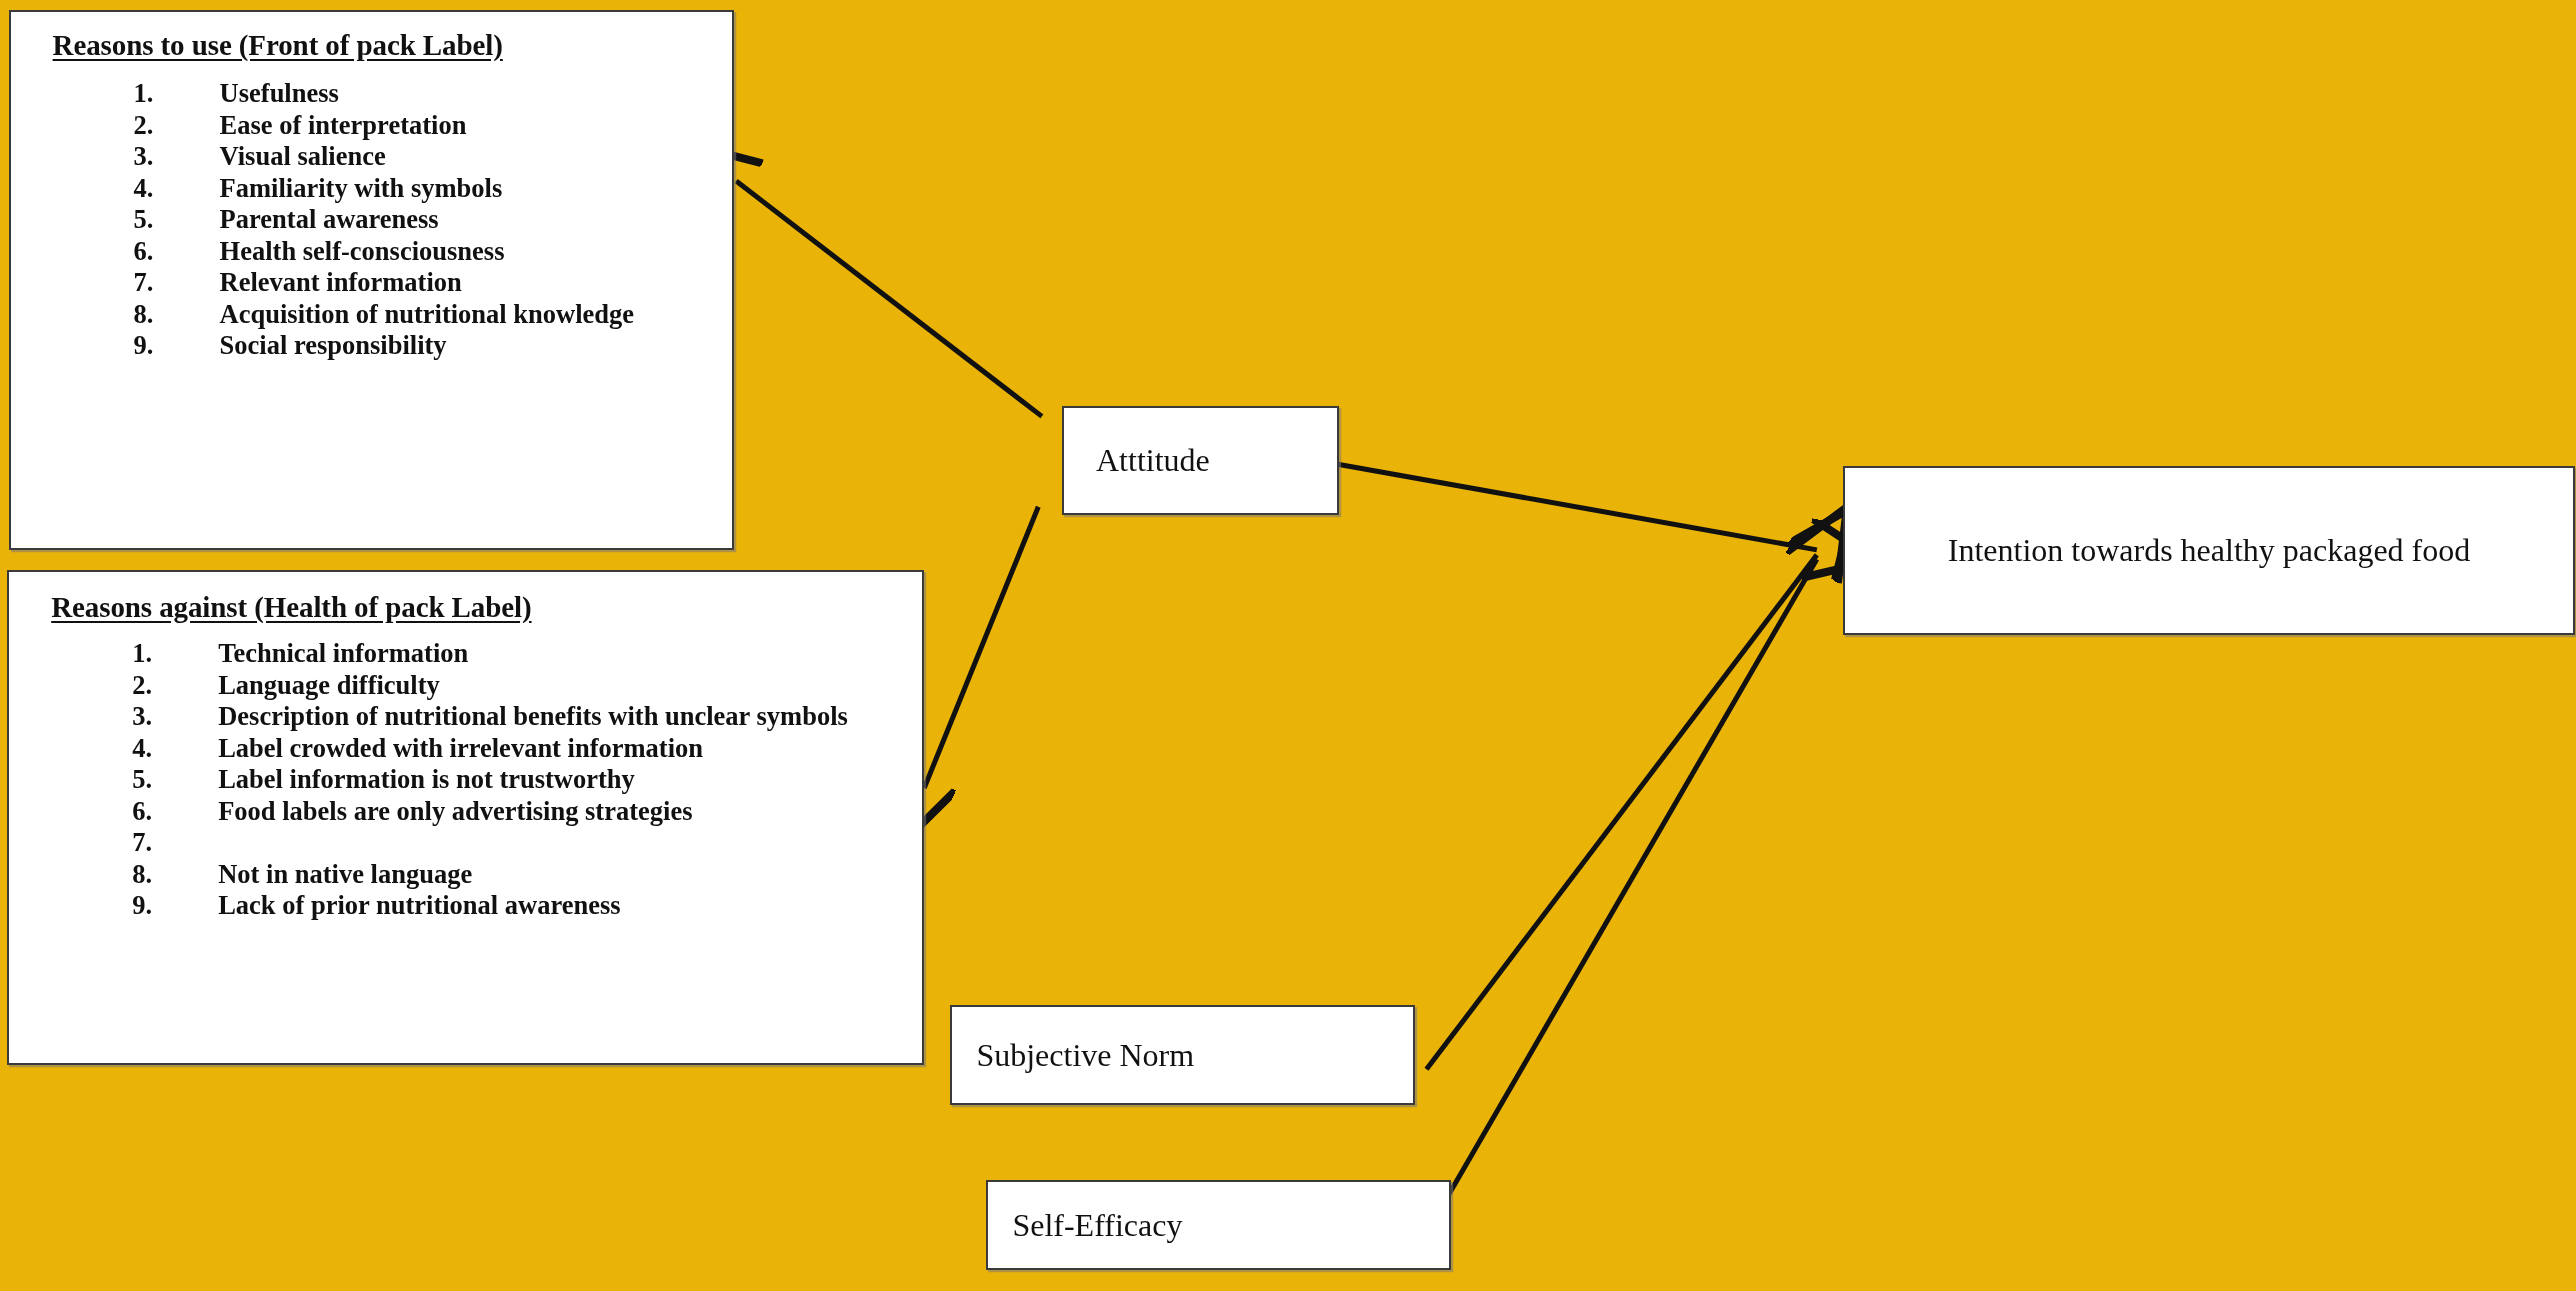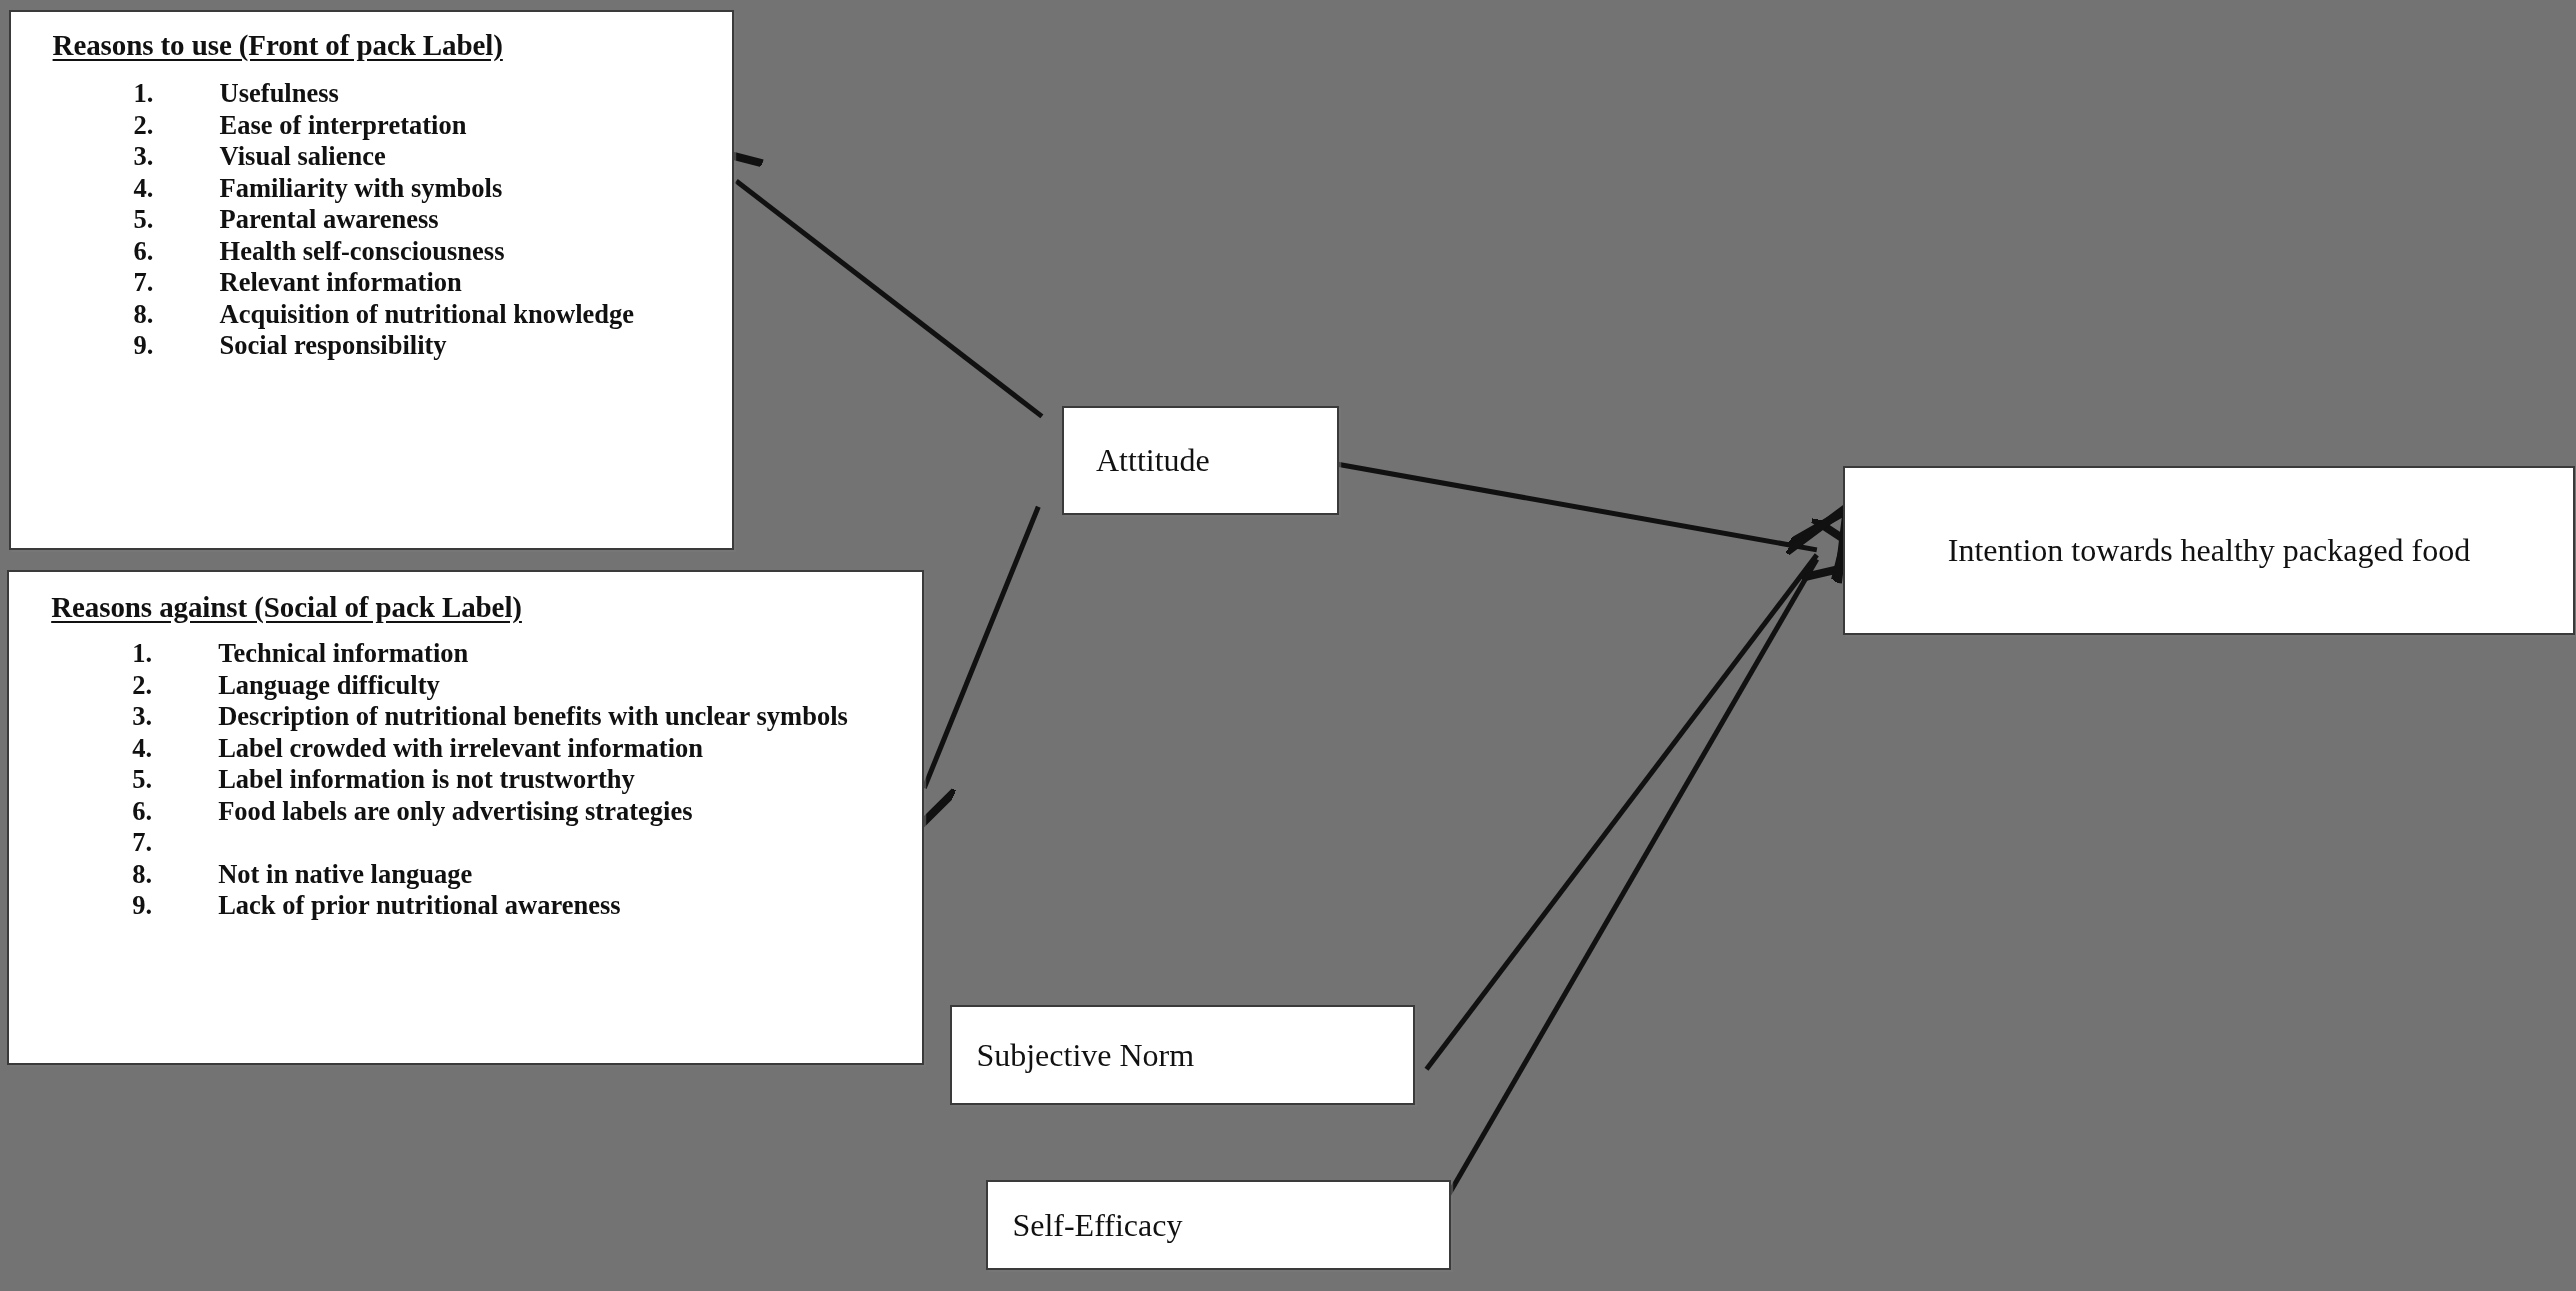--- a/index.html
+++ b/index.html
@@ -8,21 +8,21 @@
     background: #ffffff;
   }
   body {
     font-family: "Liberation Serif", "DejaVu Serif", serif;
     color: #111111;
   }
   #canvas {
     position: relative;
     width: 2576px;
     height: 1292px;
-    background: #737373;
+    background: #eab308;
     overflow: hidden;
   }
   #edges {
     position: absolute;
     left: 0;
     top: 0;
     width: 2576px;
     height: 1292px;
     pointer-events: none;
   }
@@ -158,21 +158,21 @@
         <span class="li-text">Acquisition of nutritional knowledge</span>
       </li>
       <li>
         <span class="li-num">9.</span>
         <span class="li-text">Social responsibility</span>
       </li>
     </ol>
   </div>
 
   <div class="node panel" id="box-reasons-against">
-    <div class="panel-title">Reasons against (Social of pack Label)</div>
+    <div class="panel-title">Reasons against (Health of pack Label)</div>
     <ol class="panel-list">
       <li>
         <span class="li-num">1.</span>
         <span class="li-text">Technical information</span>
       </li>
       <li>
         <span class="li-num">2.</span>
         <span class="li-text">Language difficulty</span>
       </li>
       <li>

